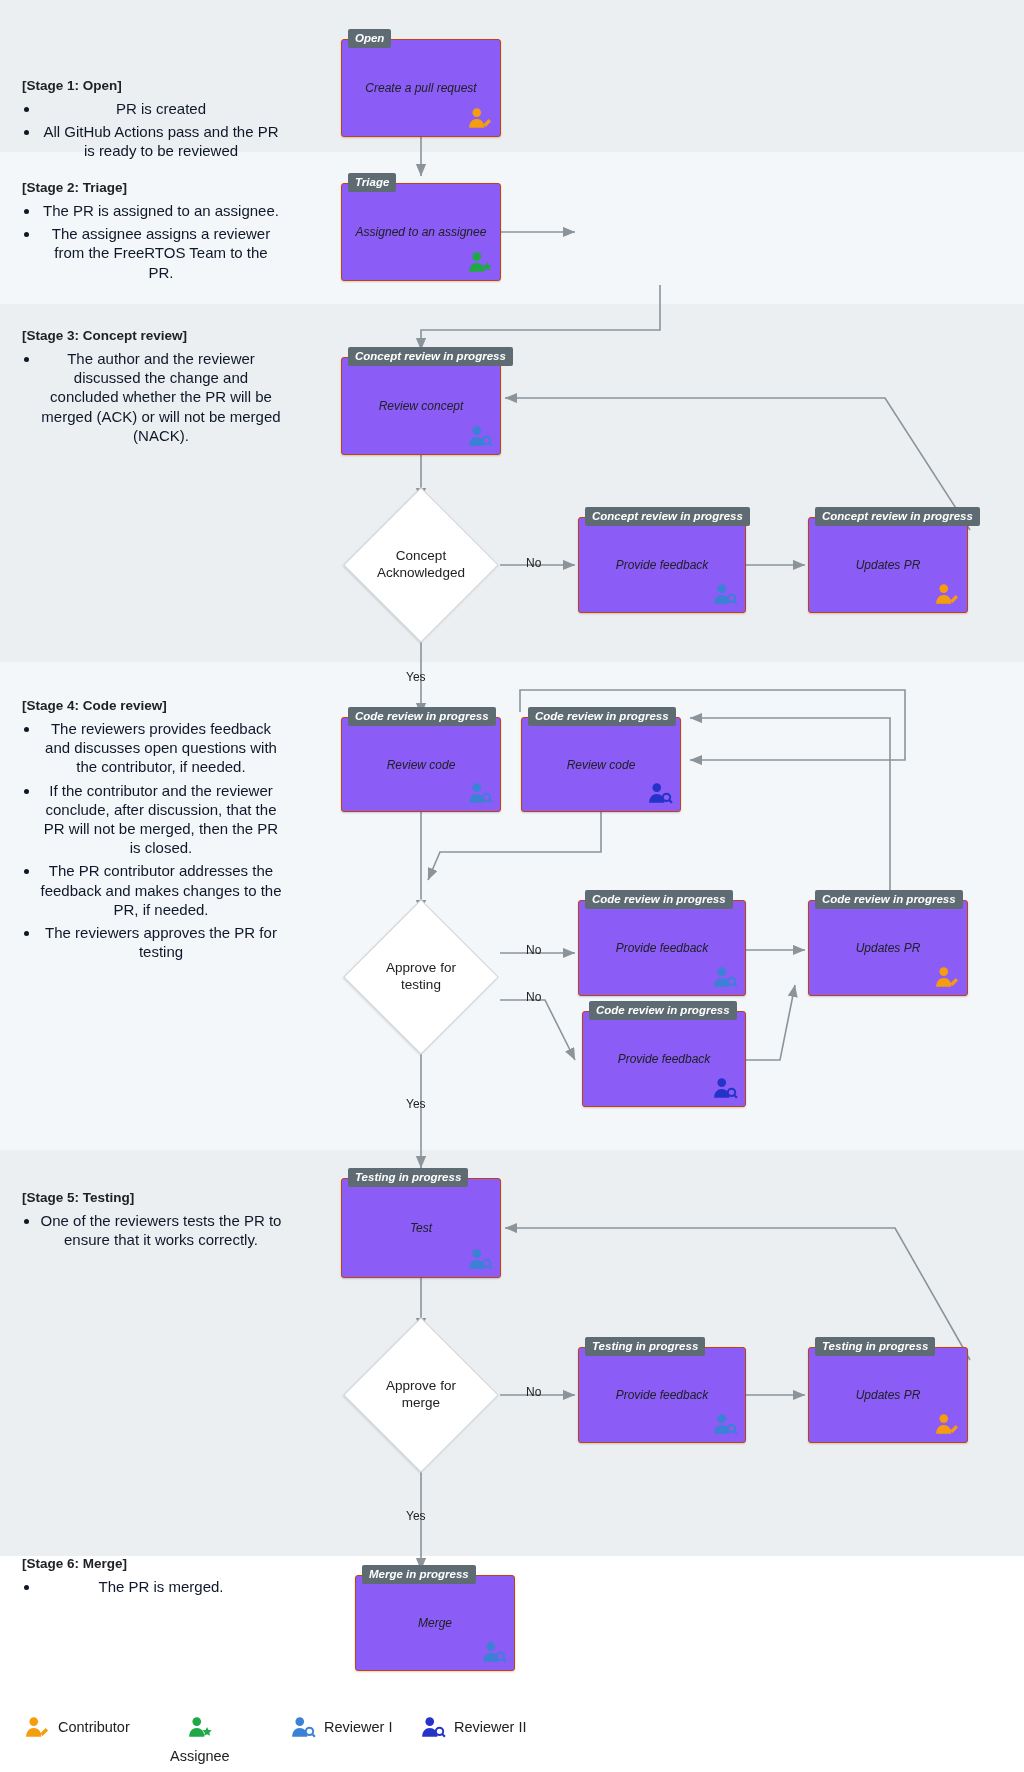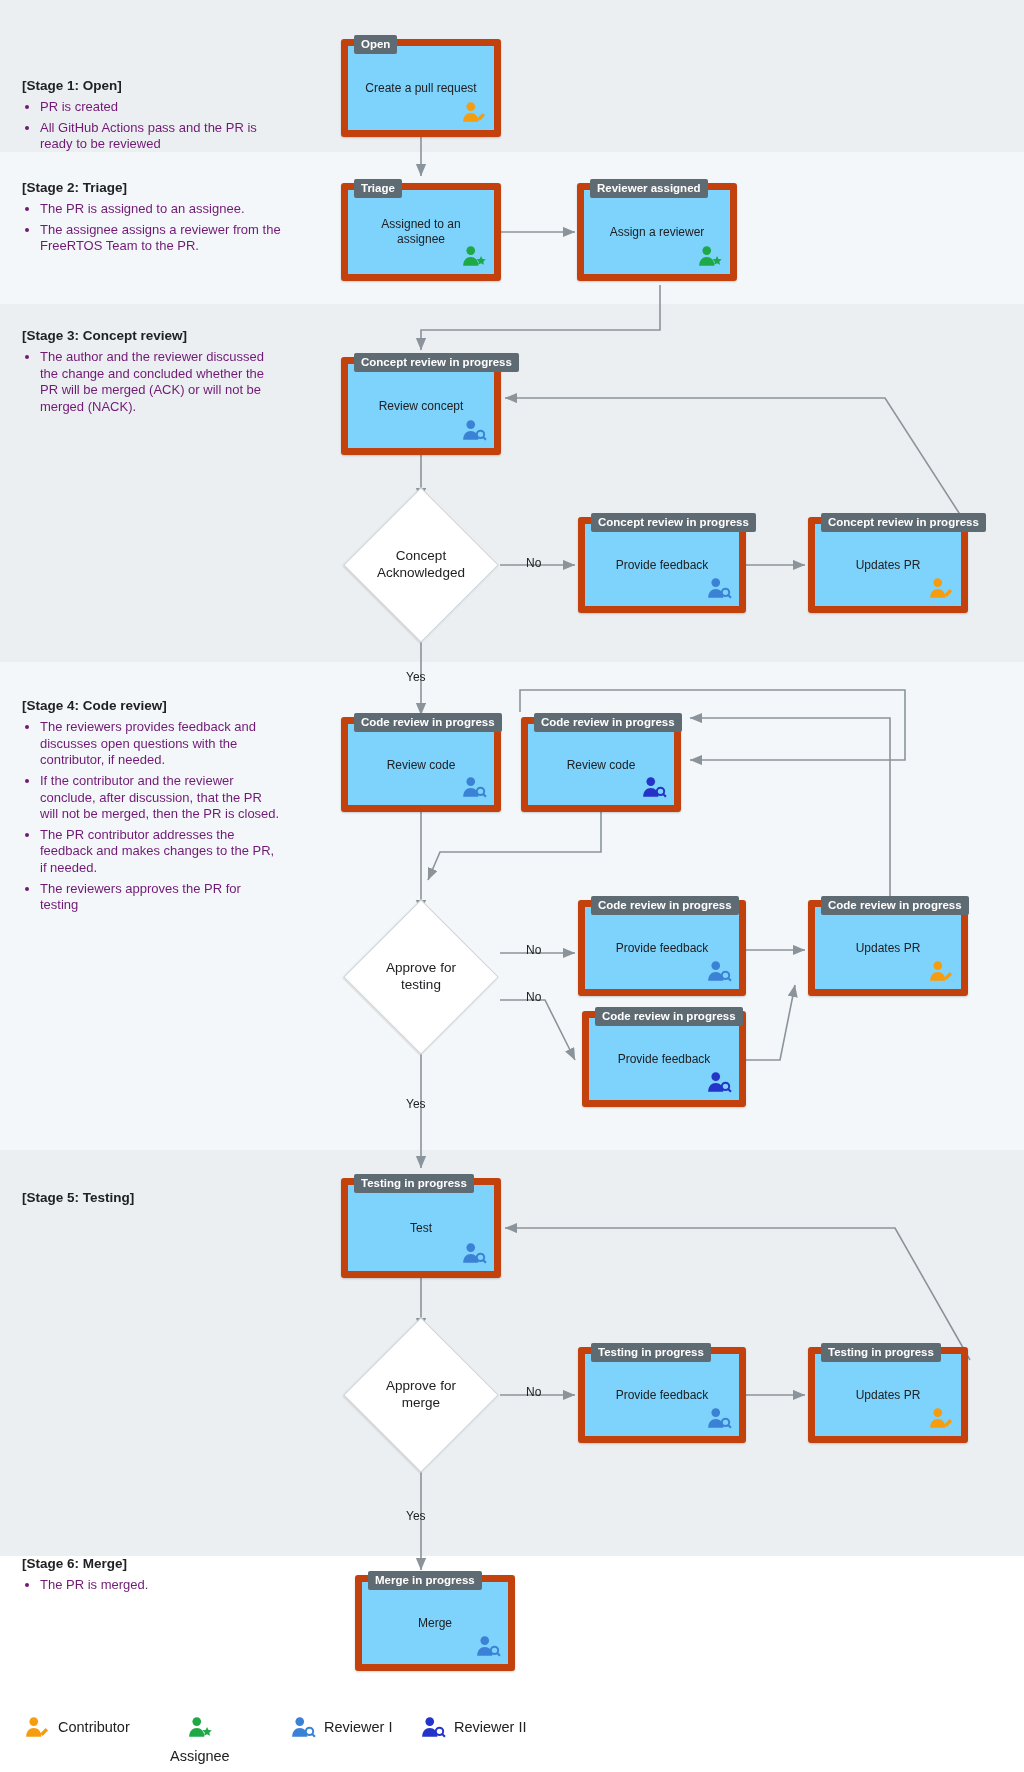--- a/index.html
+++ b/index.html
@@ -16,29 +16,30 @@
   
   .band { position:absolute; left:0; width:1024px; }
   .band.grey  { background:#eceff1; }
   .band.light { background:#f4f7f9; }
   .band.white { background:#ffffff; }
 
   
   .stage-text { position:absolute; left:22px; width:260px; }
   .stage-title { font-size:13.5px; font-weight:bold; color:#202124; margin-bottom:6px; }
   .stage-list { margin:0; padding-left:18px; }
-  .stage-list li { font-size:13px; line-height:1.28; margin-bottom:4px; color:#701a75; }
+  .stage-list li { font-size:15px; line-height:1.28; margin-bottom:4px; color:#0f172a;text-align:center; }
 
   
   .node {
     position:absolute;
-    background:#7dd3fc;
-    border:7px solid #c2410c;
+    background:#8b5cf6;
+    border:1px solid #c2410c;
     border-radius:3px;
     box-shadow:0 1px 2px rgba(0,0,0,0.18);
+    font-style:italic;
   }
   .node .tag {
     position:absolute; top:-11px; left:6px;
     background:#5f6b73; color:#ffffff;
     font-size:11.5px; font-weight:bold;
     padding:3px 7px 3px 7px; border-radius:2px;
     white-space:nowrap; line-height:1.1;
   }
   .node .label {
     position:absolute; left:0; right:0; top:50%;
@@ -177,20 +178,23 @@
     <ul class="stage-list">
       <li>The reviewers provides feedback and discusses open questions with the contributor, if needed.</li>
       <li>If the contributor and the reviewer conclude, after discussion, that the PR will not be merged, then the PR is closed.</li>
       <li>The PR contributor addresses the feedback and makes changes to the PR, if needed.</li>
       <li>The reviewers approves the PR for testing</li>
     </ul>
   </div>
 
   <div class="stage-text" style="top:1190px;">
     <div class="stage-title">[Stage 5: Testing]</div>
+    <ul class="stage-list">
+      <li>One of the reviewers tests the PR to ensure that it works correctly.</li>
+    </ul>
   </div>
 
   <div class="stage-text" style="top:1556px;">
     <div class="stage-title">[Stage 6: Merge]</div>
     <ul class="stage-list">
       <li>The PR is merged.</li>
     </ul>
   </div>
 
   <div class="node" style="left:341px; top:39px; width:160px; height:98px;">
@@ -206,29 +210,20 @@
   <div class="node" style="left:341px; top:183px; width:160px; height:98px;">
     <div class="tag">Triage</div>
     <div class="label">Assigned to an assignee</div>
     <svg class="persona" viewBox="0 0 24 24">
       <circle cx="9" cy="7" r="4" fill="#1ea846"></circle>
       <path d="M2,21 c0,-5 3.2,-8 7,-8 c3.8,0 7,3 7,8 z" fill="#1ea846"></path>
       <path d="M18.5,12 l1.3,2.7 l3,0.4 l-2.2,2.1 l0.6,2.9 l-2.7,-1.4 l-2.7,1.4 l0.6,-2.9 l-2.2,-2.1 l3,-0.4 z" fill="#1ea846"></path>
     </svg>
   </div>
 
-  <div class="node" style="left:577px; top:183px; width:160px; height:98px;">
-    <div class="tag">Reviewer assigned</div>
-    <div class="label">Assign a reviewer</div>
-    <svg class="persona" viewBox="0 0 24 24">
-      <circle cx="9" cy="7" r="4" fill="#1ea846"></circle>
-      <path d="M2,21 c0,-5 3.2,-8 7,-8 c3.8,0 7,3 7,8 z" fill="#1ea846"></path>
-      <path d="M18.5,12 l1.3,2.7 l3,0.4 l-2.2,2.1 l0.6,2.9 l-2.7,-1.4 l-2.7,1.4 l0.6,-2.9 l-2.2,-2.1 l3,-0.4 z" fill="#1ea846"></path>
-    </svg>
-  </div>
 
   <div class="node" style="left:341px; top:357px; width:160px; height:98px;">
     <div class="tag">Concept review in progress</div>
     <div class="label">Review concept</div>
     <svg class="persona" viewBox="0 0 24 24">
       <circle cx="9" cy="7" r="4" fill="#3b82d6"></circle>
       <path d="M2,21 c0,-5 3.2,-8 7,-8 c3.8,0 7,3 7,8 z" fill="#3b82d6"></path>
       <circle cx="18" cy="16" r="3.4" fill="none" stroke="#3b82d6" stroke-width="1.8"></circle>
       <path d="M20.5,18.5 L23,21" stroke="#3b82d6" stroke-width="2" fill="none"></path>
     </svg>

